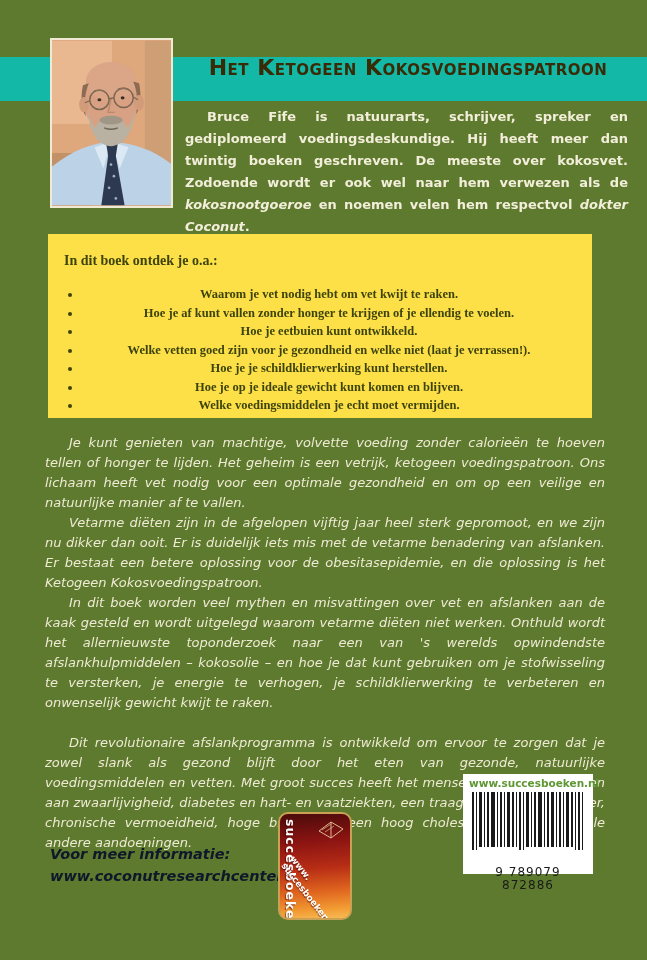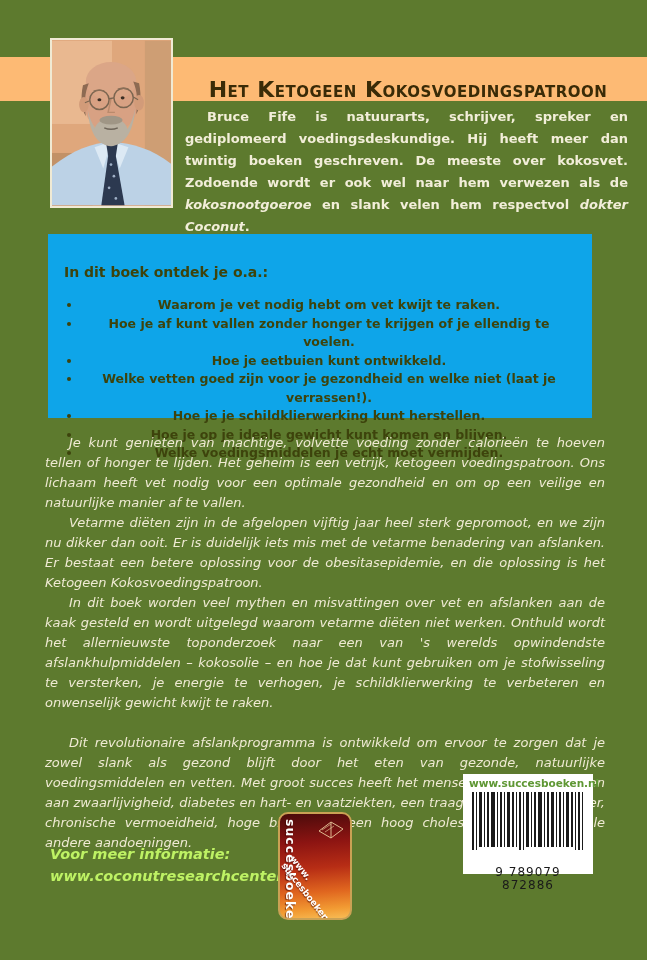--- a/index.html
+++ b/index.html
@@ -5,21 +5,21 @@
   html,body { margin:0; padding:0; }
   .cover {
     position:relative; width:647px; height:960px;
     background:#5d7a2e; overflow:hidden;
     font-family:"DejaVu Sans","Liberation Sans",sans-serif;
   }
 
   
   .title-band {
     position:absolute; left:0; top:57px; width:647px; height:44px;
-    background:#fdba74; display:flex; align-items:flex-end;
+    background:#14b8a6; display:flex; align-items:flex-start;
   }
   .book-title {
     margin:0 6px 0 183px; width:450px; text-align:center;
     font-variant:small-caps; font-weight:bold; font-size:22px;
     letter-spacing:0.5px; color:#3a2b07; line-height:1;
   }
 
   
   .photo-frame {
     position:absolute; left:50px; top:38px; width:123px; height:170px;
@@ -31,42 +31,43 @@
   .author-bio {
     position:absolute; left:185px; top:106px; width:443px;
     color:#f2eed9; font-size:13px; font-weight:bold;
     line-height:22px; text-align:justify; text-indent:22px;
   }
   .author-bio em { font-style:italic; }
 
   
   .highlight-box {
     position:absolute; left:48px; top:234px; width:544px; height:184px;
-    background:#0ea5e9; box-sizing:border-box; padding:28px 16px 0 16px;
+    background:#fde047; box-sizing:border-box; padding:17px 16px 0 16px;
     color:#3d430c;
+    font-family:Liberation Serif, serif;
   }
   .box-heading { font-weight:bold; font-size:14px; margin:2px 0 16px 0; }
   .box-list { margin:0; padding-left:18px; list-style:disc;text-align:center; }
   .box-list li {
     font-size:12.5px; font-weight:600; line-height:18.5px; color:#3d430c;
   }
 
   
   .body-text {
     position:absolute; left:45px; top:433px; width:560px;
     color:#efead3; font-style:italic; font-size:13px; line-height:20px;
     text-align:justify;
   }
   .body-text p { margin:0; text-indent:24px; }
   .body-text p.gap { margin-top:20px; }
 
   
   .info-block {
     position:absolute; left:50px; top:843px;
-    color:#bef264; font-weight:bold; font-style:italic;
+    color:#0f172a; font-weight:bold; font-style:italic;
     font-size:14.5px; line-height:22px;
   }
 
   .publisher-logo {
     position:absolute; left:278px; top:812px; width:74px; height:108px;
     border-radius:10px; border:2px solid #caa154; box-sizing:border-box;
     background:linear-gradient(175deg,#4a0b0b 0%,#8c1412 28%,#b72d15 52%,
                #e0661f 74%,#f29b33 90%,#f7bc55 100%);
     overflow:hidden;
   }
@@ -149,21 +150,21 @@
       <line x1="84" y1="58" x2="89" y2="61" stroke="#7a6550" stroke-width="1.2"></line>
 
       <ellipse cx="49" cy="61" rx="2" ry="1.6" fill="#3a2e24"></ellipse>
       <ellipse cx="73" cy="59" rx="2" ry="1.6" fill="#3a2e24"></ellipse>
       <path d="M43,52 Q49,50 54,52" stroke="#8a6f58" stroke-width="1.5" fill="none"></path>
       <path d="M68,50 Q74,48 79,50" stroke="#8a6f58" stroke-width="1.5" fill="none"></path>
     </svg>
   </div>
 
   <div class="author-bio">
-    <span>Bruce Fife is natuurarts, schrijver, spreker en gediplomeerd voedingsdeskundige. Hij heeft meer dan twintig boeken geschreven. De meeste over kokosvet. Zodoende wordt er ook wel naar hem verwezen als de </span><em>kokosnootgoeroe</em><span> en slank velen hem respectvol </span><em>dokter Coconut</em><span>.</span>
+    <span>Bruce Fife is natuurarts, schrijver, spreker en gediplomeerd voedingsdeskundige. Hij heeft meer dan twintig boeken geschreven. De meeste over kokosvet. Zodoende wordt er ook wel naar hem verwezen als de </span><em>kokosnootgoeroe</em><span> en noemen velen hem respectvol </span><em>dokter Coconut</em><span>.</span>
   </div>
 
   <div class="highlight-box">
     <div class="box-heading">In dit boek ontdek je o.a.:</div>
     <ul class="box-list">
       <li>Waarom je vet nodig hebt om vet kwijt te raken.</li>
       <li>Hoe je af kunt vallen zonder honger te krijgen of je ellendig te voelen.</li>
       <li>Hoe je eetbuien kunt ontwikkeld.</li>
       <li>Welke vetten goed zijn voor je gezondheid en welke niet (laat je verrassen!).</li>
       <li>Hoe je je schildklierwerking kunt herstellen.</li>

